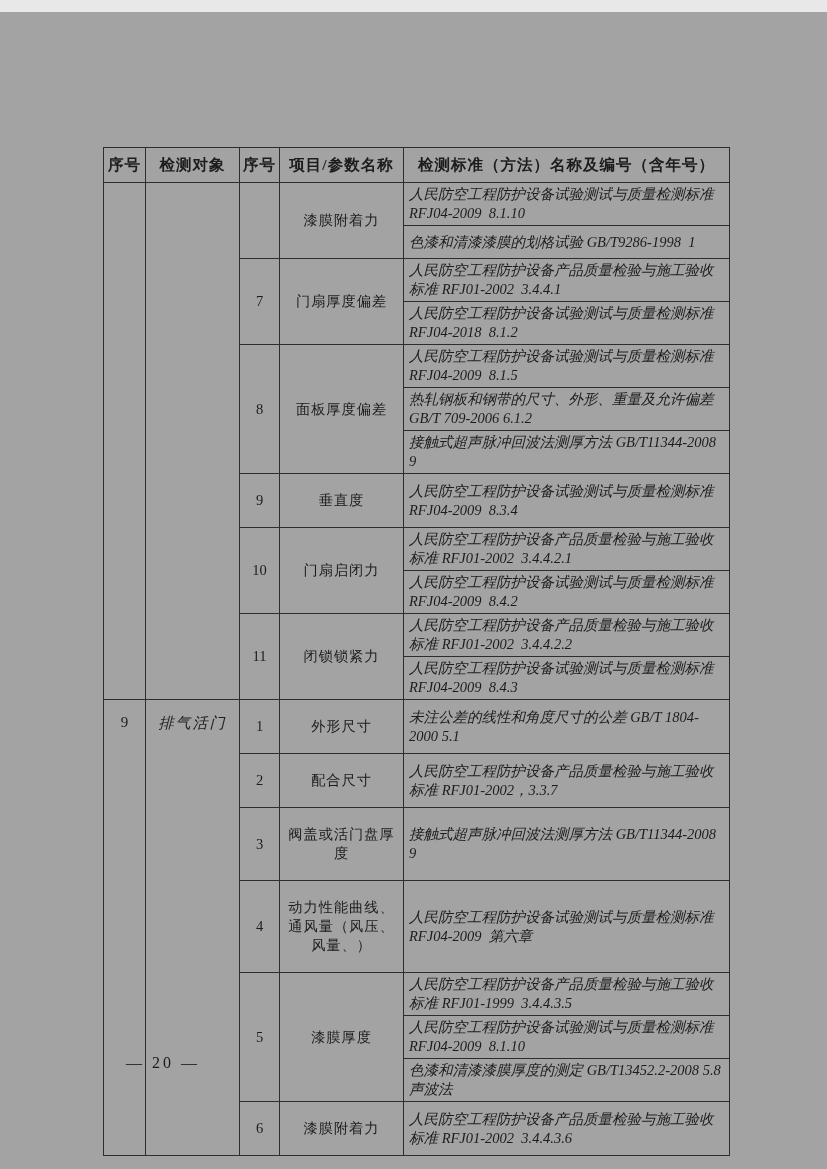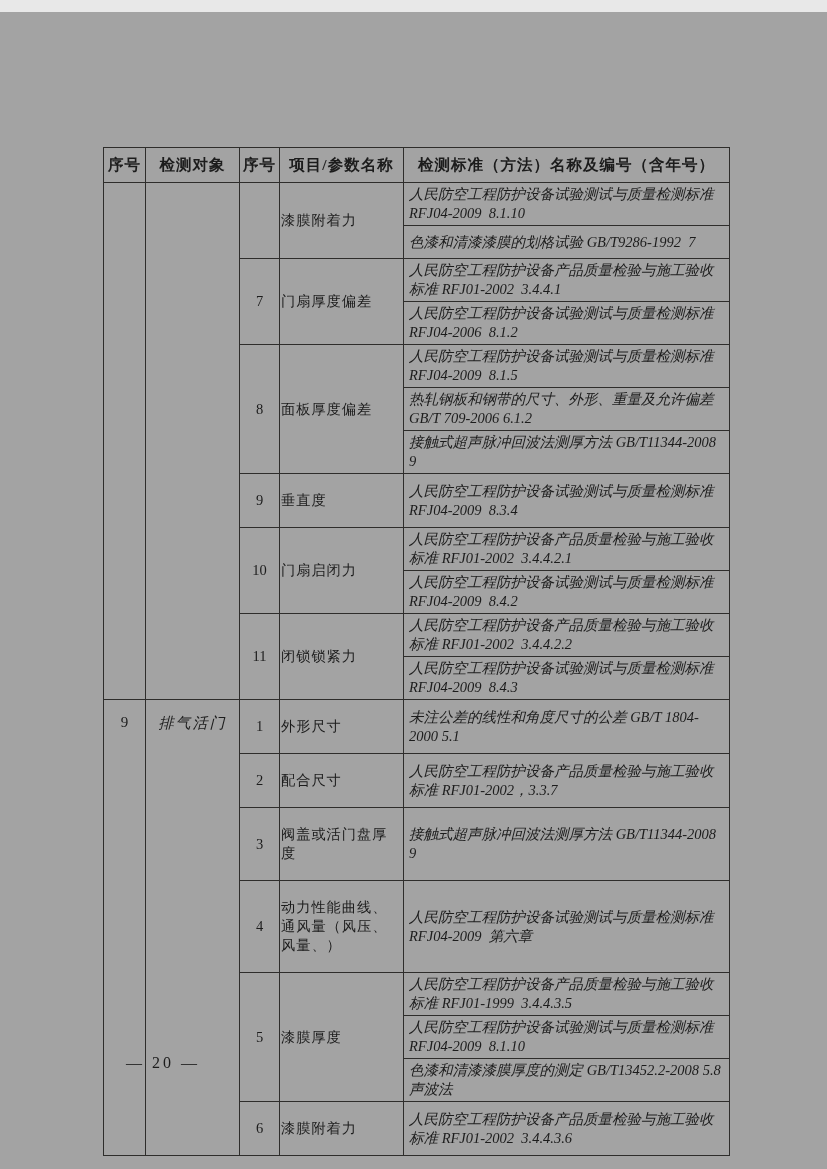--- a/index.html
+++ b/index.html
@@ -45,20 +45,21 @@
     padding-top: 14px;
     font-size: 15px;
   }
   td.sec-obj { letter-spacing: 2px; font-style: italic; }
   td.item-no {
     text-align: center;
     vertical-align: middle;
     font-size: 14.5px;
   }
   td.item-name {
+    text-align: center;
     vertical-align: middle;
     font-size: 14.2px;
     letter-spacing: 1px;
     padding: 17px 1px;
     line-height: 19px;
   }
   td.std {
     font-size: 14.5px;
     line-height: 19px;
     padding: 2px 3px 2px 5px;
@@ -101,29 +102,29 @@
     </thead>
     <tbody id="table-body">
         <tr>
           <td class="sec-no" rowspan="12"></td>
           <td class="sec-obj" rowspan="12"></td>
           <td class="item-no" rowspan="2"></td>
           <td class="item-name" rowspan="2">漆膜附着力</td>
           <td class="std">人民防空工程防护设备试验测试与质量检测标准 RFJ04-2009  8.1.10</td>
         </tr>
         <tr>
-          <td class="std">色漆和清漆漆膜的划格试验 GB/T9286-1992  7</td>
+          <td class="std">色漆和清漆漆膜的划格试验 GB/T9286-1998  1</td>
         </tr>
         <tr>
           <td class="item-no" rowspan="2">7</td>
           <td class="item-name" rowspan="2">门扇厚度偏差</td>
           <td class="std">人民防空工程防护设备产品质量检验与施工验收标准 RFJ01-2002  3.4.4.1</td>
         </tr>
         <tr>
-          <td class="std">人民防空工程防护设备试验测试与质量检测标准 RFJ04-2006  8.1.2</td>
+          <td class="std">人民防空工程防护设备试验测试与质量检测标准 RFJ04-2018  8.1.2</td>
         </tr>
         <tr>
           <td class="item-no" rowspan="3">8</td>
           <td class="item-name" rowspan="3">面板厚度偏差</td>
           <td class="std">人民防空工程防护设备试验测试与质量检测标准 RFJ04-2009  8.1.5</td>
         </tr>
         <tr>
           <td class="std">热轧钢板和钢带的尺寸、外形、重量及允许偏差 GB/T 709-2006 6.1.2</td>
         </tr>
         <tr>

